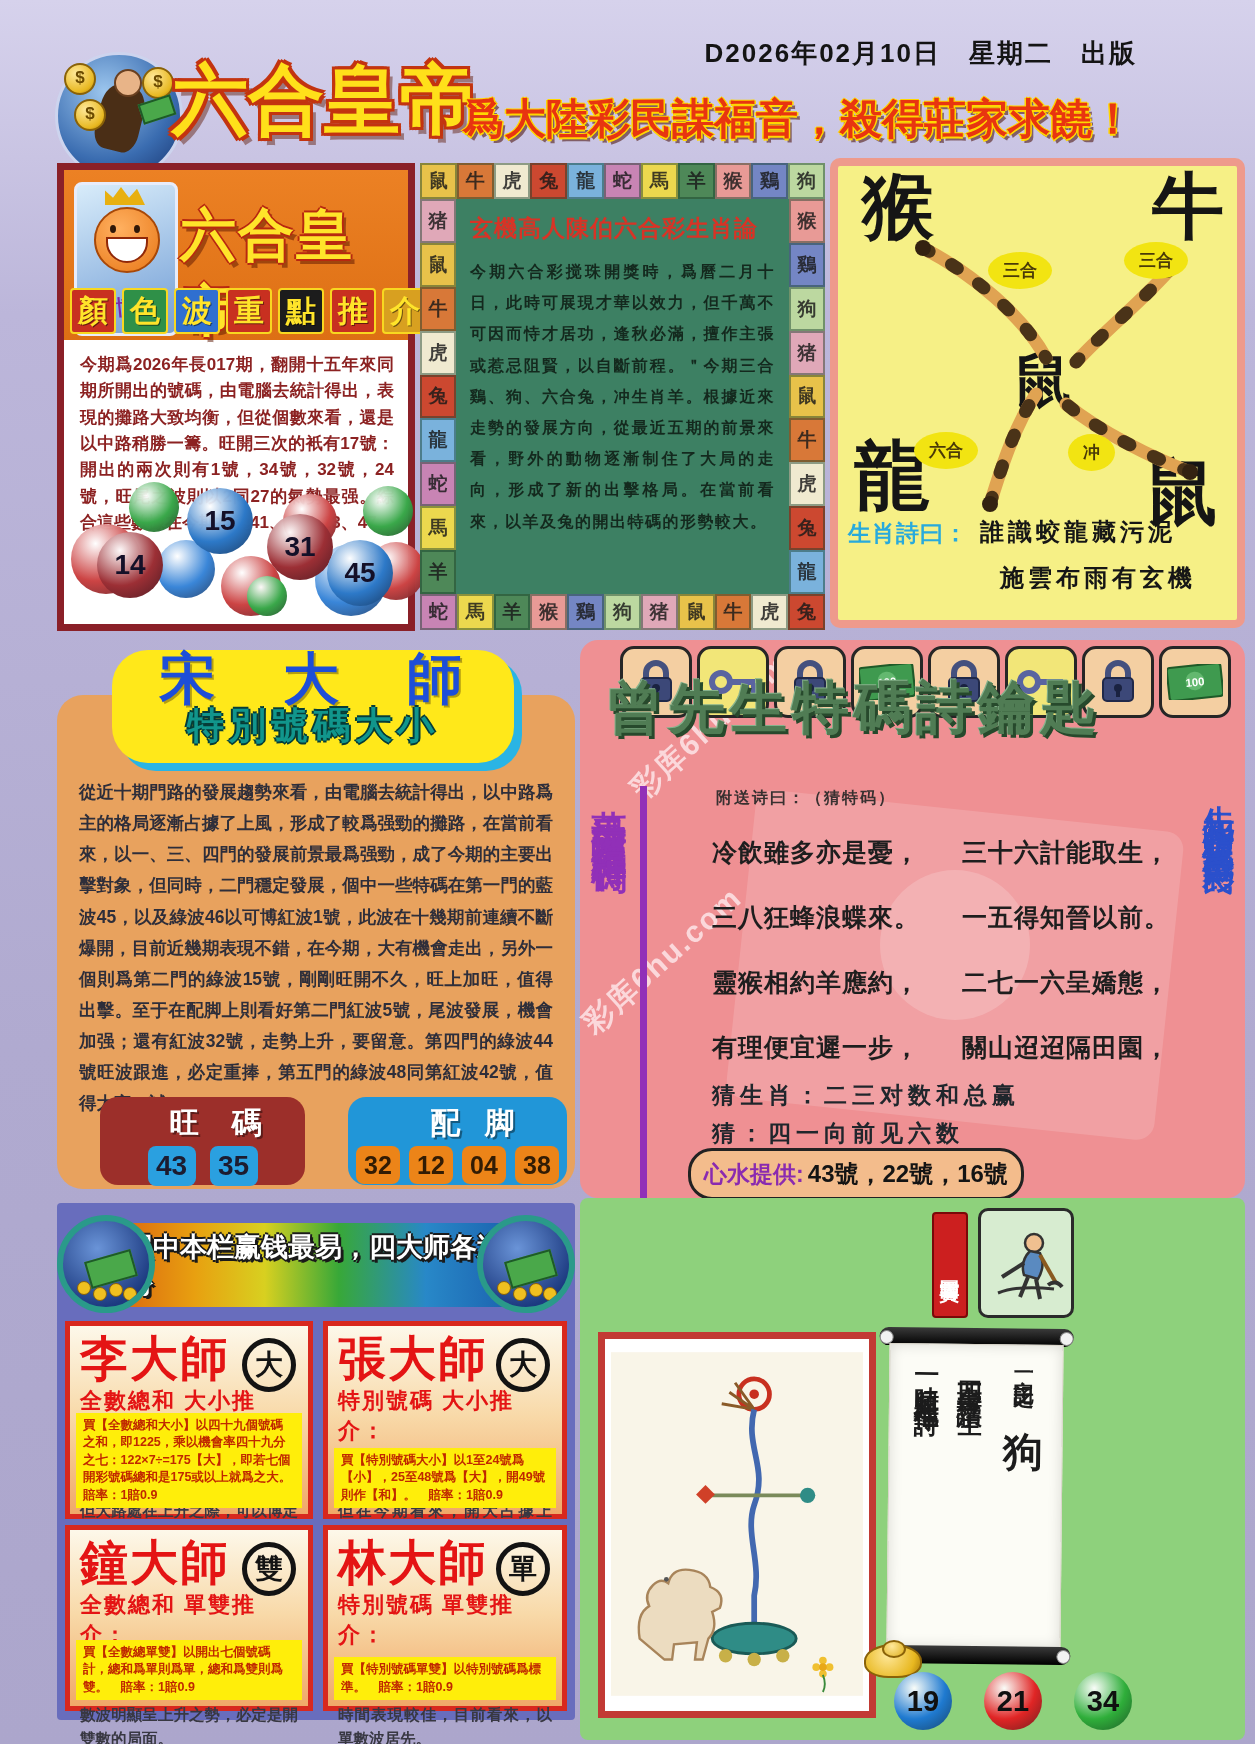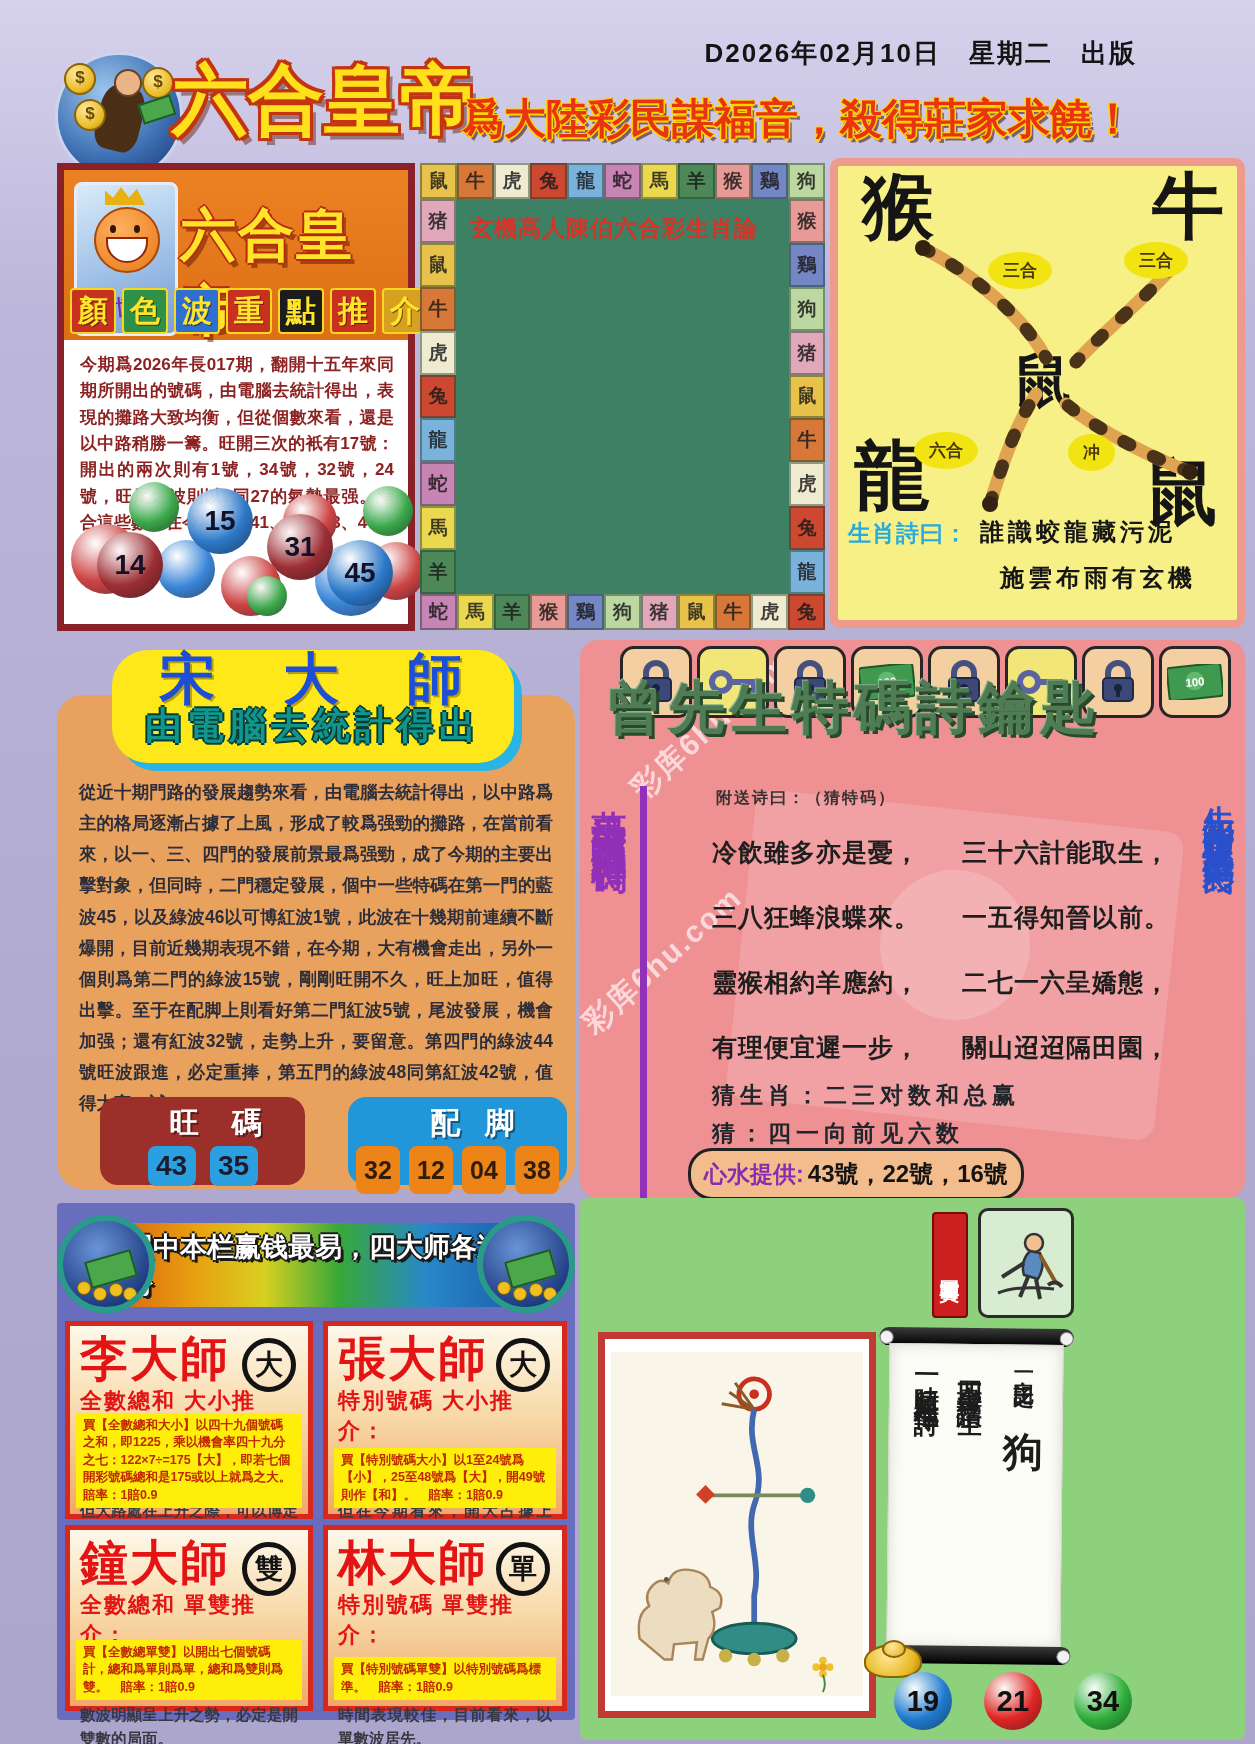--- a/index.html
+++ b/index.html
@@ -71,21 +71,21 @@
   .song-panel{left:57px;top:695px;width:518px;height:494px;background:#e8a25e;border-radius:26px;}
   .song-body{left:22px;top:82px;width:474px;font-size:17.5px;font-weight:800;color:#2e2e3a;line-height:1.78;text-align:justify;}
   .hot-box{left:43px;top:402px;width:205px;height:88px;background:#9c2f2a;border-radius:18px;text-align:center;}
   .leg-box{left:291px;top:402px;width:219px;height:88px;background:#2196d8;border-radius:18px;text-align:center;}
   .bx-title{font-size:30px;font-weight:900;color:#fff;letter-spacing:12px;margin-top:6px;text-shadow:2px 2px 0 rgba(0,0,0,.4);padding-left:38px;}
   .chip-row{display:flex;justify-content:center;gap:14px;margin-top:2px;}
   .chip{width:48px;height:40px;border-radius:8px;display:flex;align-items:center;justify-content:center;
      font-size:28px;font-weight:800;color:#1c1c30;}
   .chip.blue{background:#2aa0e0;}
   .chip.orange{background:#ec8418;color:#321c04;}
-  .leg-box .chip{width:44px;height:48px;font-size:25px;}
+  .leg-box .chip{width:44px;height:38px;font-size:25px;}
 
   
   .zeng-panel{left:580px;top:640px;width:665px;height:558px;background:#ef9093;border-radius:18px;}
   .ztile{position:absolute;width:72px;height:72px;border-radius:14px;border:3px solid #262626;box-sizing:border-box;
      display:flex;align-items:center;justify-content:center;}
   .zeng-title{left:26px;top:30px;width:640px;font-size:57px;font-weight:900;color:#507c54;letter-spacing:5px;
      text-shadow:3px 3px 0 #27492c,-1px -1px 0 #86b28c;z-index:5;}
   .zeng-vl{left:12px;top:142px;height:450px;font-size:35px;font-weight:900;color:#9130b8;letter-spacing:5px;line-height:1;}
   .zeng-bar{left:60px;top:146px;width:7px;height:424px;background:#9130b8;}
   .zeng-vr{right:10px;top:140px;height:460px;font-size:32px;font-weight:900;color:#2b50cc;letter-spacing:6px;line-height:1;}
@@ -202,20 +202,21 @@
         <div class="ball" style="left: 26px; top: 52px; width: 66px; height: 66px; font-size: 28px; background: radial-gradient(circle at 35% 28%, rgba(255, 255, 255, 0.95), rgb(156, 47, 53) 55%, rgba(5, 0, 10, 0.95) 135%);">14</div>
         <div class="ball" style="left: 116px; top: 8px; width: 66px; height: 66px; font-size: 28px; background: radial-gradient(circle at 35% 28%, rgba(255, 255, 255, 0.95), rgb(45, 121, 200) 55%, rgba(5, 0, 10, 0.95) 135%);">15</div>
         <div class="ball" style="left: 196px; top: 34px; width: 66px; height: 66px; font-size: 28px; background: radial-gradient(circle at 35% 28%, rgba(255, 255, 255, 0.95), rgb(156, 47, 53) 55%, rgba(5, 0, 10, 0.95) 135%);">31</div>
         <div class="ball" style="left: 256px; top: 60px; width: 66px; height: 66px; font-size: 28px; background: radial-gradient(circle at 35% 28%, rgba(255, 255, 255, 0.95), rgb(45, 121, 200) 55%, rgba(5, 0, 10, 0.95) 135%);">45</div>
       </div>
   </div>
 
   <div class="abs zo-panel" id="zo-panel">
     <div class="abs zo-inner">
       <div class="zo-title">玄機高人陳伯六合彩生肖論</div>
+      <div class="zo-body">今期六合彩搅珠開獎時，爲曆二月十日，此時可展現才華以效力，但千萬不可因而恃才居功，逢秋必滿，擅作主張或惹忌阻賢，以自斷前程。＂今期三合鷄、狗、六合兔，冲生肖羊。根據近來走勢的發展方向，從最近五期的前景來看，野外的動物逐漸制住了大局的走向，形成了新的出擊格局。在當前看來，以羊及兔的開出特碼的形勢較大。</div>
     </div>
   <div class="zo-tile" style="left: 0px; top: 0px; width: 36.8182px; height: 36px; background: rgb(232, 194, 74);">鼠</div>
       <div class="zo-tile" style="left: 36.8182px; top: 0px; width: 36.8182px; height: 36px; background: rgb(216, 120, 56);">牛</div>
       <div class="zo-tile" style="left: 73.6364px; top: 0px; width: 36.8182px; height: 36px; background: rgb(240, 234, 208);">虎</div>
       <div class="zo-tile" style="left: 110.455px; top: 0px; width: 36.8182px; height: 36px; background: rgb(204, 72, 48);">兔</div>
       <div class="zo-tile" style="left: 147.273px; top: 0px; width: 36.8182px; height: 36px; background: rgb(122, 178, 220);">龍</div>
       <div class="zo-tile" style="left: 184.091px; top: 0px; width: 36.8182px; height: 36px; background: rgb(200, 132, 180);">蛇</div>
       <div class="zo-tile" style="left: 220.909px; top: 0px; width: 36.8182px; height: 36px; background: rgb(236, 216, 78);">馬</div>
       <div class="zo-tile" style="left: 257.727px; top: 0px; width: 36.8182px; height: 36px; background: rgb(78, 136, 88);">羊</div>
       <div class="zo-tile" style="left: 294.545px; top: 0px; width: 36.8182px; height: 36px; background: rgb(232, 154, 150);">猴</div>
@@ -297,21 +298,21 @@
       <div class="chip-row" id="leg-chips" style="gap:9px;">
           <div class="chip orange">32</div>
           <div class="chip orange">12</div>
           <div class="chip orange">04</div>
           <div class="chip orange">38</div>
         </div>
     </div>
   </div>
   <div class="abs song-head">
     <div class="song-title">宋 大 師</div>
-    <div class="song-sub">由電腦去統計得出</div>
+    <div class="song-sub">特別號碼大小</div>
   </div>
 
   <div class="abs zeng-panel">
     <div class="abs zeng-ghost"></div>
     <div class="abs zeng-ghost2"></div>
     <div class="wmark" style="left:30px;top:66px;">彩库6hu.com</div>
     <div class="wmark" style="left:-18px;top:300px;">彩库6hu.com</div>
     <div id="zeng-icons">
         <div class="ztile" style="left: 40px; top: 6px; background: rgb(244, 207, 162);">
           <svg width="44" height="46" viewBox="0 0 44 46">

